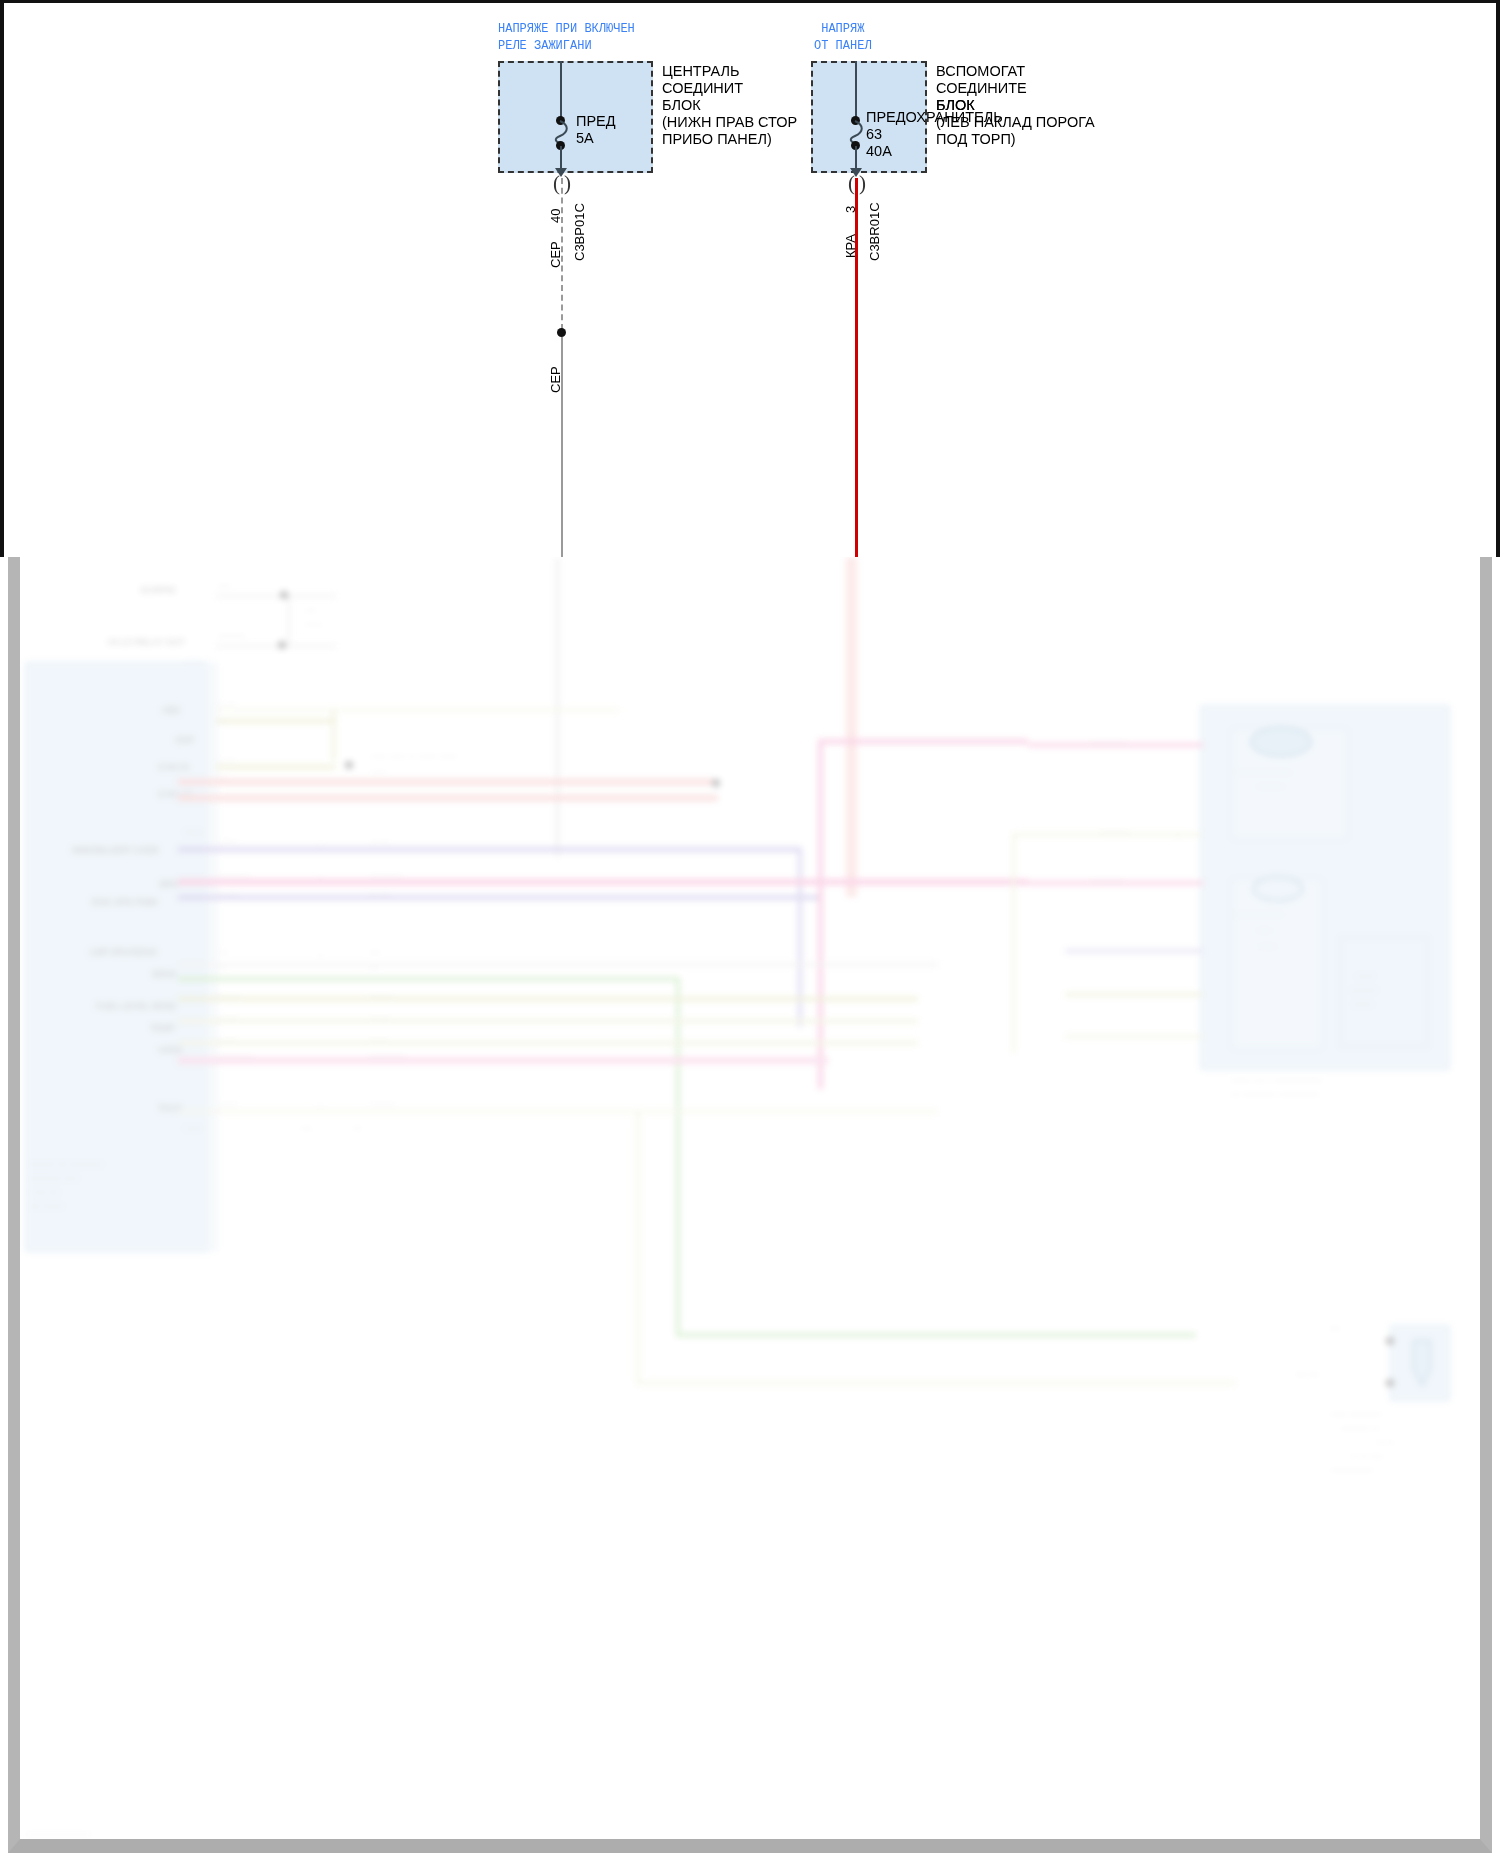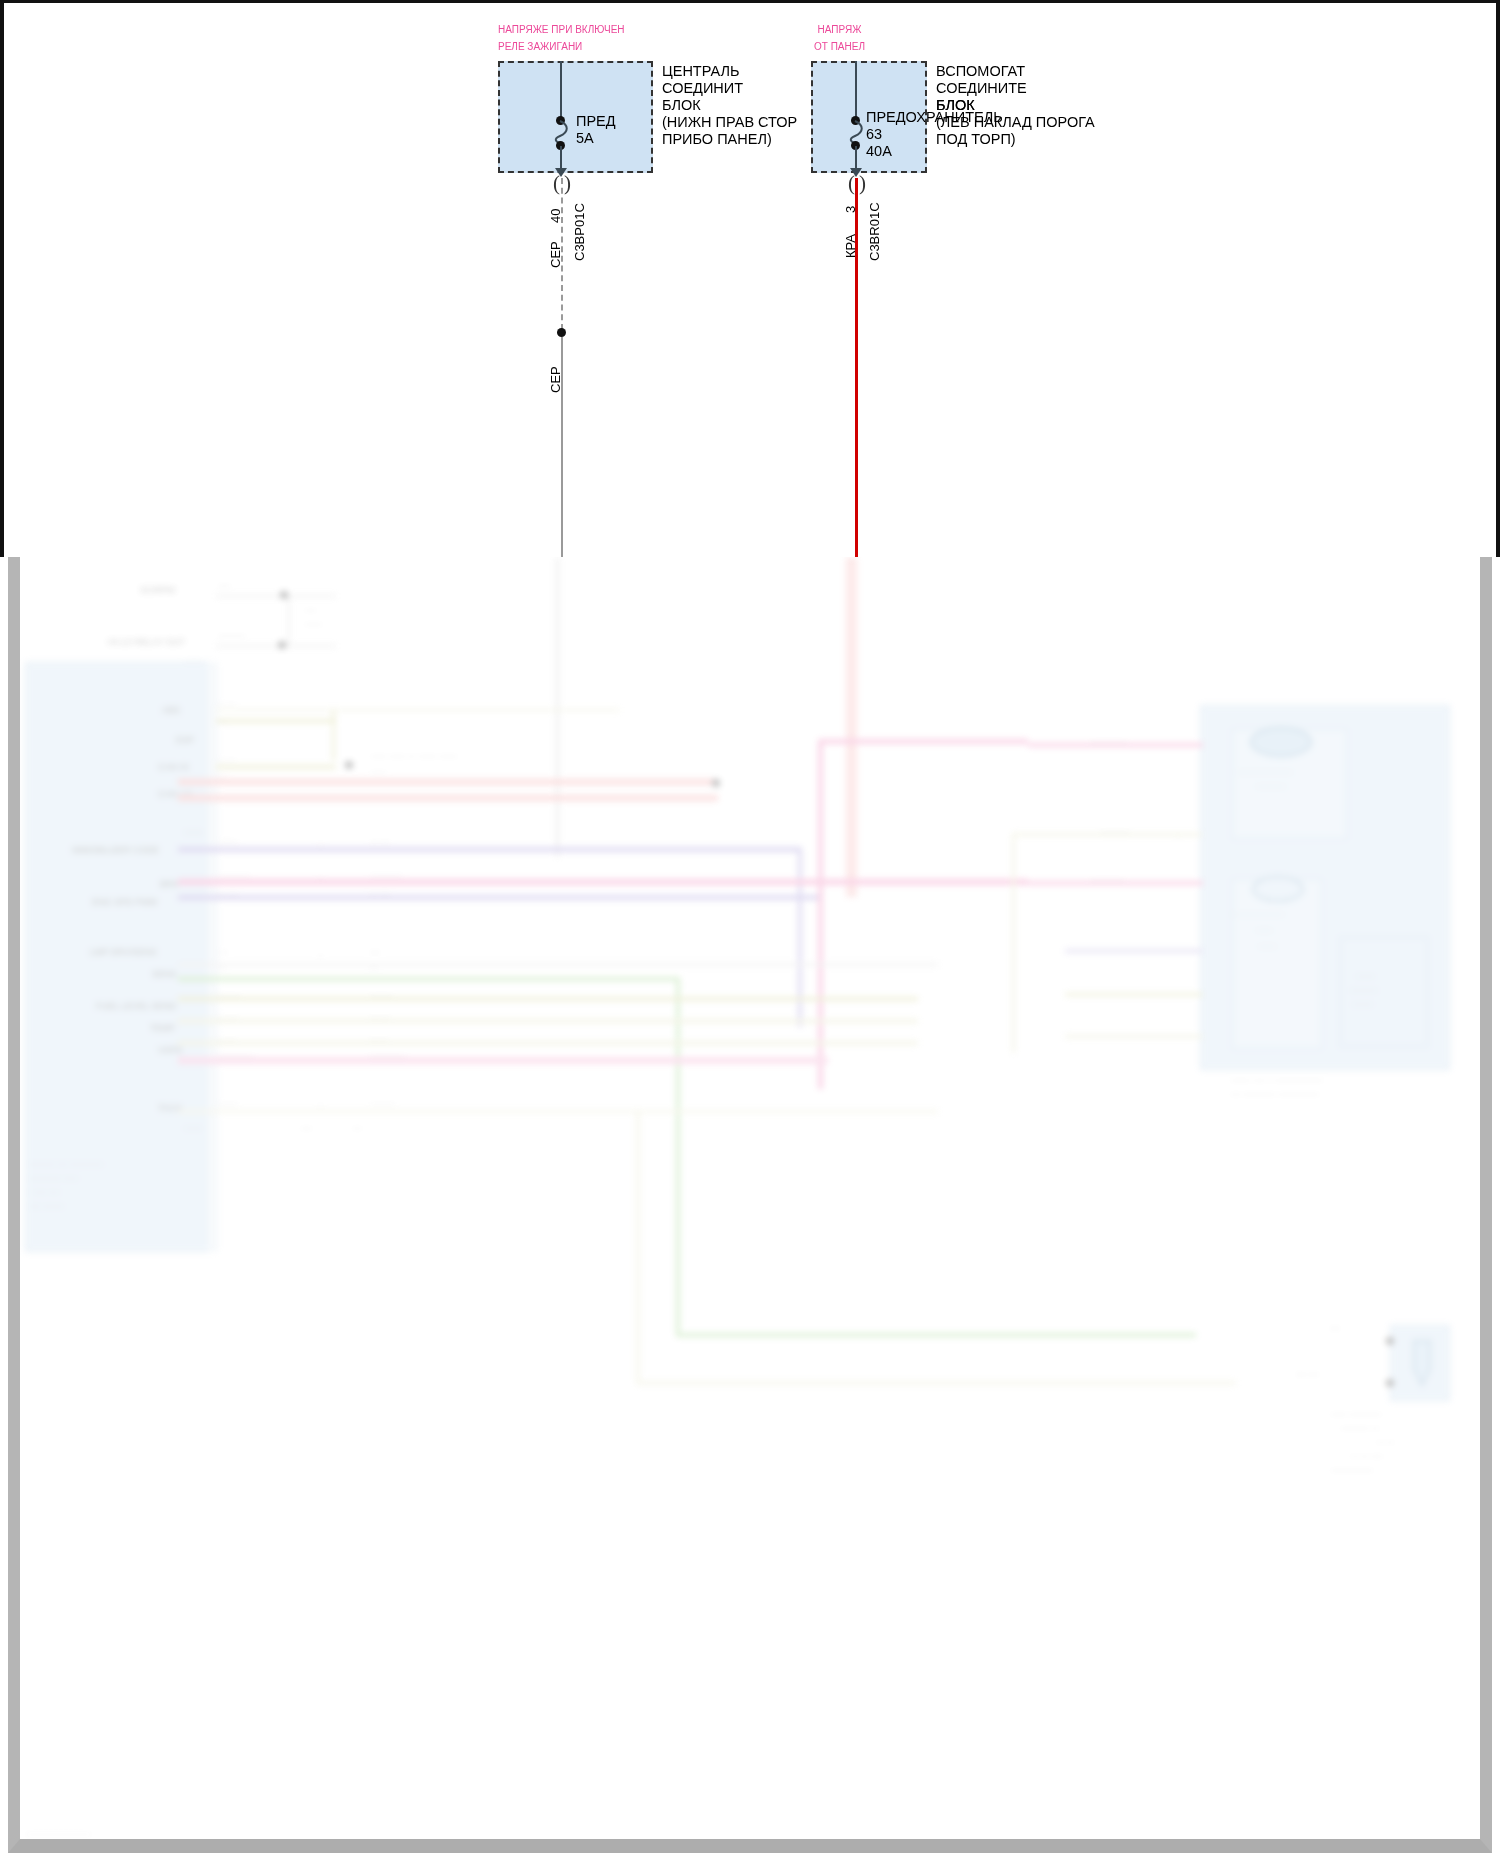--- a/index.html
+++ b/index.html
@@ -48,22 +48,22 @@
 
   
   .fuse-block{
     position:absolute;
     background:#cfe2f3;
     border:2px dashed #333;
     box-sizing:border-box;
   }
   .hdr{
     position:absolute;
-    font-size:10px;line-height:17px;color:#ec4899;
-    white-space:pre-line;text-align:left;
+    font-size:12px;line-height:17px;color:#3b82f6;
+    white-space:pre-line;text-align:left;font-family:Liberation Mono, monospace;
   }
   .side-note{
     position:absolute;
     font-size:14.5px;line-height:17px;color:#000;
     white-space:pre-line;
   }
   .fuse-name{
     position:absolute;font-size:14.5px;line-height:17px;color:#000;
     white-space:pre-line;
   }

